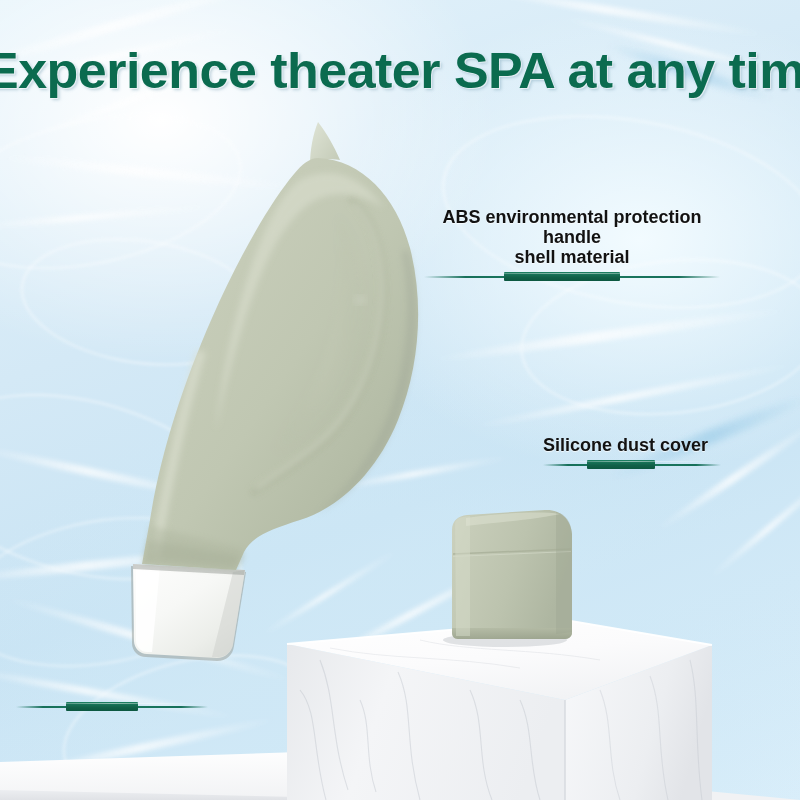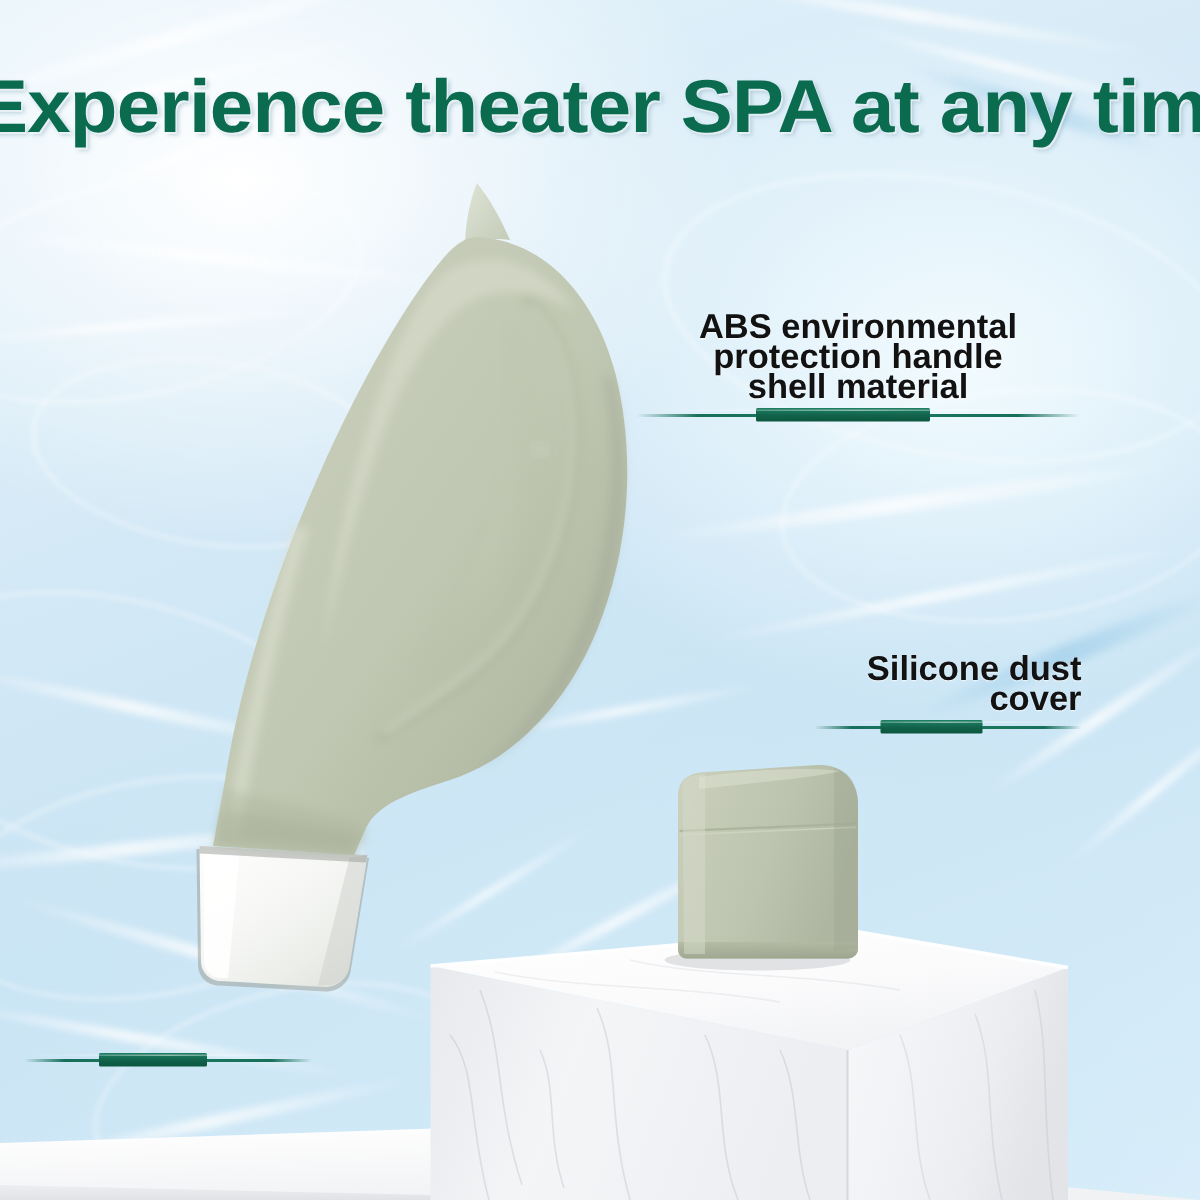--- a/index.html
+++ b/index.html
@@ -52,41 +52,41 @@
   
   .podium{position:absolute;left:0;top:0;width:800px;height:800px;}
 
   
   .device-wrap{position:absolute;left:0;top:0;width:800px;height:800px;}
 
   
   .label{position:absolute;}
   .label-text{
     font-family:"Liberation Sans Narrow","Liberation Sans",sans-serif;
-    font-weight:700;font-size:23px;line-height:20px;color:#121212;
+    font-weight:700;font-size:18px;line-height:20px;color:#121212;
     text-shadow:0 1px 1px rgba(255,255,255,.75);
     white-space:pre-line;
   }
   .label-rule{position:relative;height:9px;margin-top:5px;}
   .rule-thin{
     position:absolute;left:0;right:0;top:3.5px;height:2px;
     background:linear-gradient(90deg,rgba(14,104,78,0) 0%,#17705a 14%,#1d7a60 50%,#17705a 86%,rgba(14,104,78,0) 100%);
   }
   .rule-thick{
     position:absolute;top:0;height:9px;border-radius:1px;
     background:linear-gradient(180deg,#1d8063 0%,#116048 60%,#0c5740 100%);
   }
   .rule-gloss{
     position:absolute;left:0;right:0;top:1px;height:1px;
     background:linear-gradient(90deg,rgba(255,255,255,0),rgba(255,255,255,.5),rgba(255,255,255,0));
   }
   .lbl-a{left:424px;top:207px;width:296px;}
   .lbl-a .label-text{text-align:center;}
   .lbl-b{left:543px;top:435px;width:178px;}
-  .lbl-b .label-text{text-align:right;}
+  .lbl-b .label-text{text-align:left;}
   .lbl-c{left:16px;top:697px;width:192px;}
   .lbl-c .label-text{text-align:left;}
 </style>
 </head>
 <body>
 
 <div id="stage">
 
   <div class="bg bg-base"></div>
   <div class="caustics">

